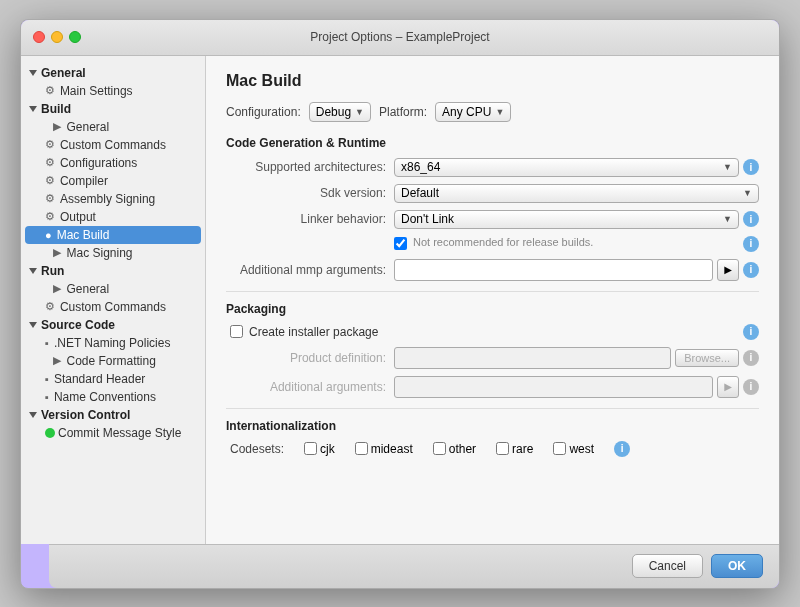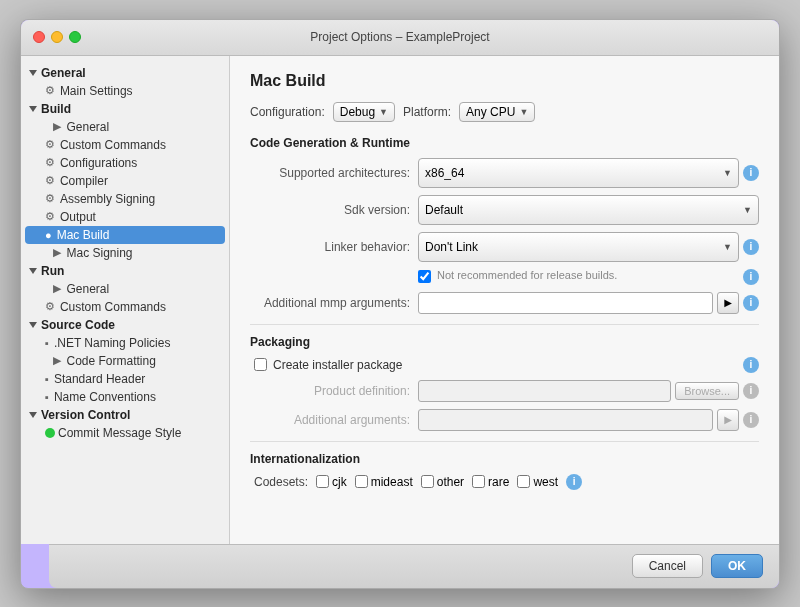--- a/index.html
+++ b/index.html
@@ -53,21 +53,21 @@
       font-size: 12px;
       color: #444;
       font-weight: 500;
     }
     .content {
       display: flex;
       flex: 1;
       overflow: hidden;
     }
     .sidebar {
-      width: 209px;
+      width: 185px;
       background: #f0f0f0;
       border-right: 1px solid #ccc;
       overflow-y: auto;
       padding: 8px 0;
     }
     .sidebar-section-header {
       display: flex;
       align-items: center;
       padding: 2px 8px;
       font-size: 12px;
@@ -192,21 +192,21 @@
       flex: 1;
       display: flex;
       align-items: center;
       justify-content: space-between;
       background: linear-gradient(to bottom, #fff, #e8e8e8);
       border: 1px solid #aaa;
       border-radius: 4px;
       padding: 2px 6px;
       font-size: 12px;
       cursor: pointer;
-      height: 30px;
+      height: 19px;
     }
     .dropdown-long .arrow {
       font-size: 9px;
       color: #555;
     }
     .info-icon {
       width: 16px;
       height: 16px;
       border-radius: 50%;
       background: #6aafe6;
@@ -288,21 +288,21 @@
       font-size: 11px;
       border: 1px solid #aaa;
       border-radius: 3px;
       background: linear-gradient(to bottom, #fff, #e0e0e0);
       cursor: pointer;
       color: #555;
     }
     .codeset-row {
       display: flex;
       align-items: center;
-      gap: 8px;
+      gap: 20px;
       padding-left: 4px;
       flex-wrap: wrap;
     }
     .codeset-item {
       display: flex;
       align-items: center;
       gap: 3px;
       font-size: 12px;
     }
     .footer {

